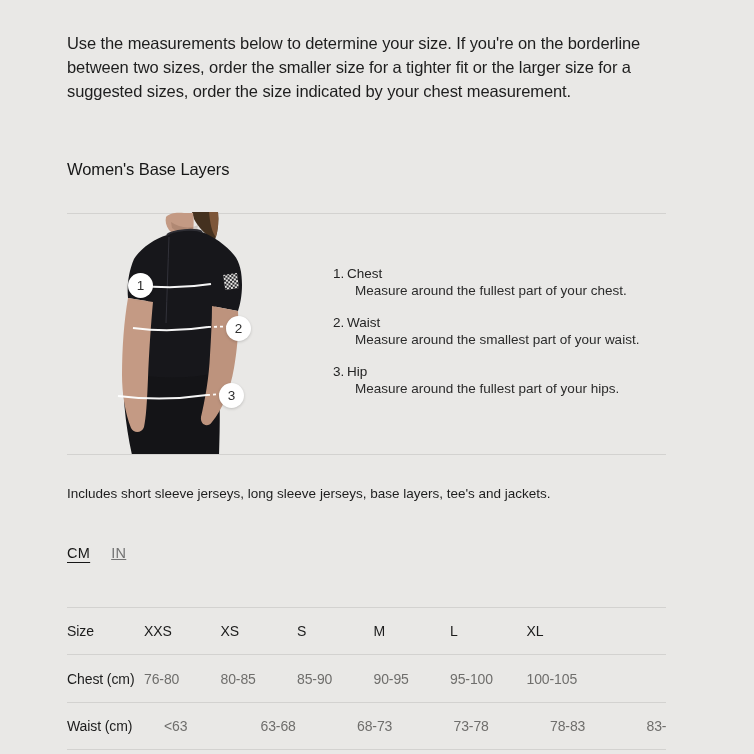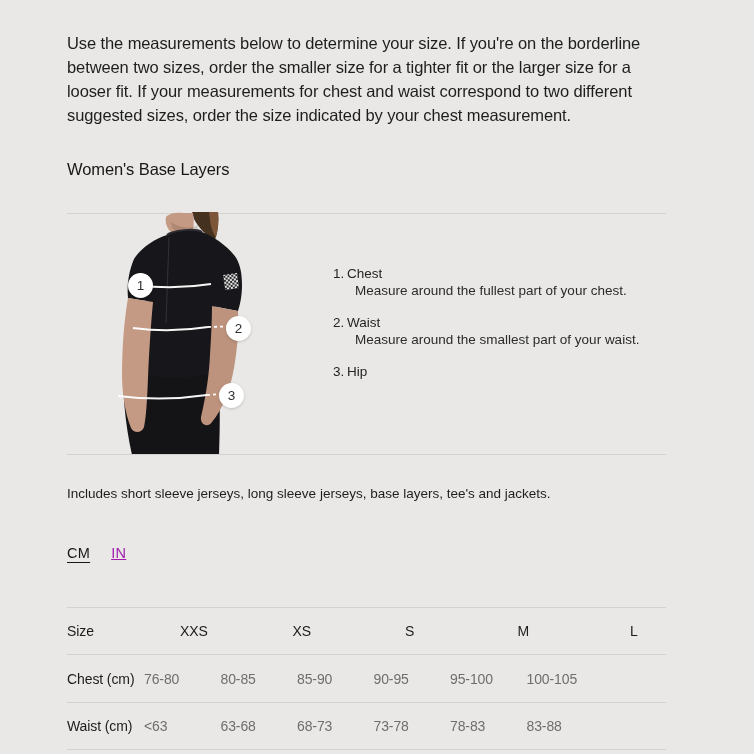--- a/index.html
+++ b/index.html
@@ -46,43 +46,42 @@
 
   
   .includes-note { position:absolute; left:67px; top:486px; width:620px;
             font-size:13.5px; color:#1e1e1e; }
 
   
   .unit-toggle { position:absolute; left:67px; top:545px; display:flex; gap:21px;
             font-size:14.5px; font-weight:500; letter-spacing:0.3px; }
   .unit { cursor:pointer; }
   .unit.active { color:#171717; text-decoration:underline; text-underline-offset:4px; text-decoration-thickness:1px; }
-  .unit.inactive { color:#a21caf;text-decoration:underline; }
+  .unit.inactive { color:#737373;text-decoration:underline; }
 
   
   .size-table { position:absolute; left:67px; top:607px; width:620px; font-size:14px; }
   .trow { display:grid; grid-template-columns:77px 76.5px 76.5px 76.5px 76.5px 76.5px 76.5px 1fr;
           align-items:center; border-top:1px solid #d3d2d0; }
-  .trow.head { height:47px;gap:36px; }
+  .trow.head { height:47px; }
   .trow.data { height:48px; }
-  .trow:last-child { border-bottom:1px solid #d3d2d0; }
+  .trow:last-child { border-bottom:1px solid #d3d2d0;gap:20px; }
   .tc { text-align:left; letter-spacing:-0.1px; }
   .tc.first { text-align:left; color:#1c1c1c; }
   .trow.head .tc { color:#1c1c1c; }
   .trow.data .tc:not(.first) { color:#6f6e6c; }
 </style>
 </head>
 <body>
 
 <div class="canvas">
 
   <div class="intro">
     <div>Use the measurements below to determine your size. If you're on the borderline</div>
     <div>between two sizes, order the smaller size for a tighter fit or the larger size for a</div>
-    <div>looser fit. If your measurements for chest and waist correspond to two different</div>
     <div>suggested sizes, order the size indicated by your chest measurement.</div>
   </div>
 
   <div class="section-title">Women's Base Layers</div>
 
   <div class="hr hr-top"></div>
   <div class="hr hr-mid"></div>
 
   <svg class="figure-svg" viewBox="0 0 200 252" width="200" height="252">
     <defs>
@@ -150,20 +149,21 @@
       <div class="ins-desc">Measure around the fullest part of your chest.</div>
     </div>
     <div class="ins-item">
       <span class="ins-num">2.</span>
       <span>Waist</span>
       <div class="ins-desc">Measure around the smallest part of your waist.</div>
     </div>
     <div class="ins-item">
       <span class="ins-num">3.</span>
       <span>Hip</span>
+      <div class="ins-desc">Measure around the fullest part of your hips.</div>
     </div>
   </div>
 
   <div class="includes-note">Includes short sleeve jerseys, long sleeve jerseys, base layers, tee's and jackets.</div>
 
   <div class="unit-toggle">
     <span class="unit active">CM</span>
     <span class="unit inactive">IN</span>
   </div>
 

